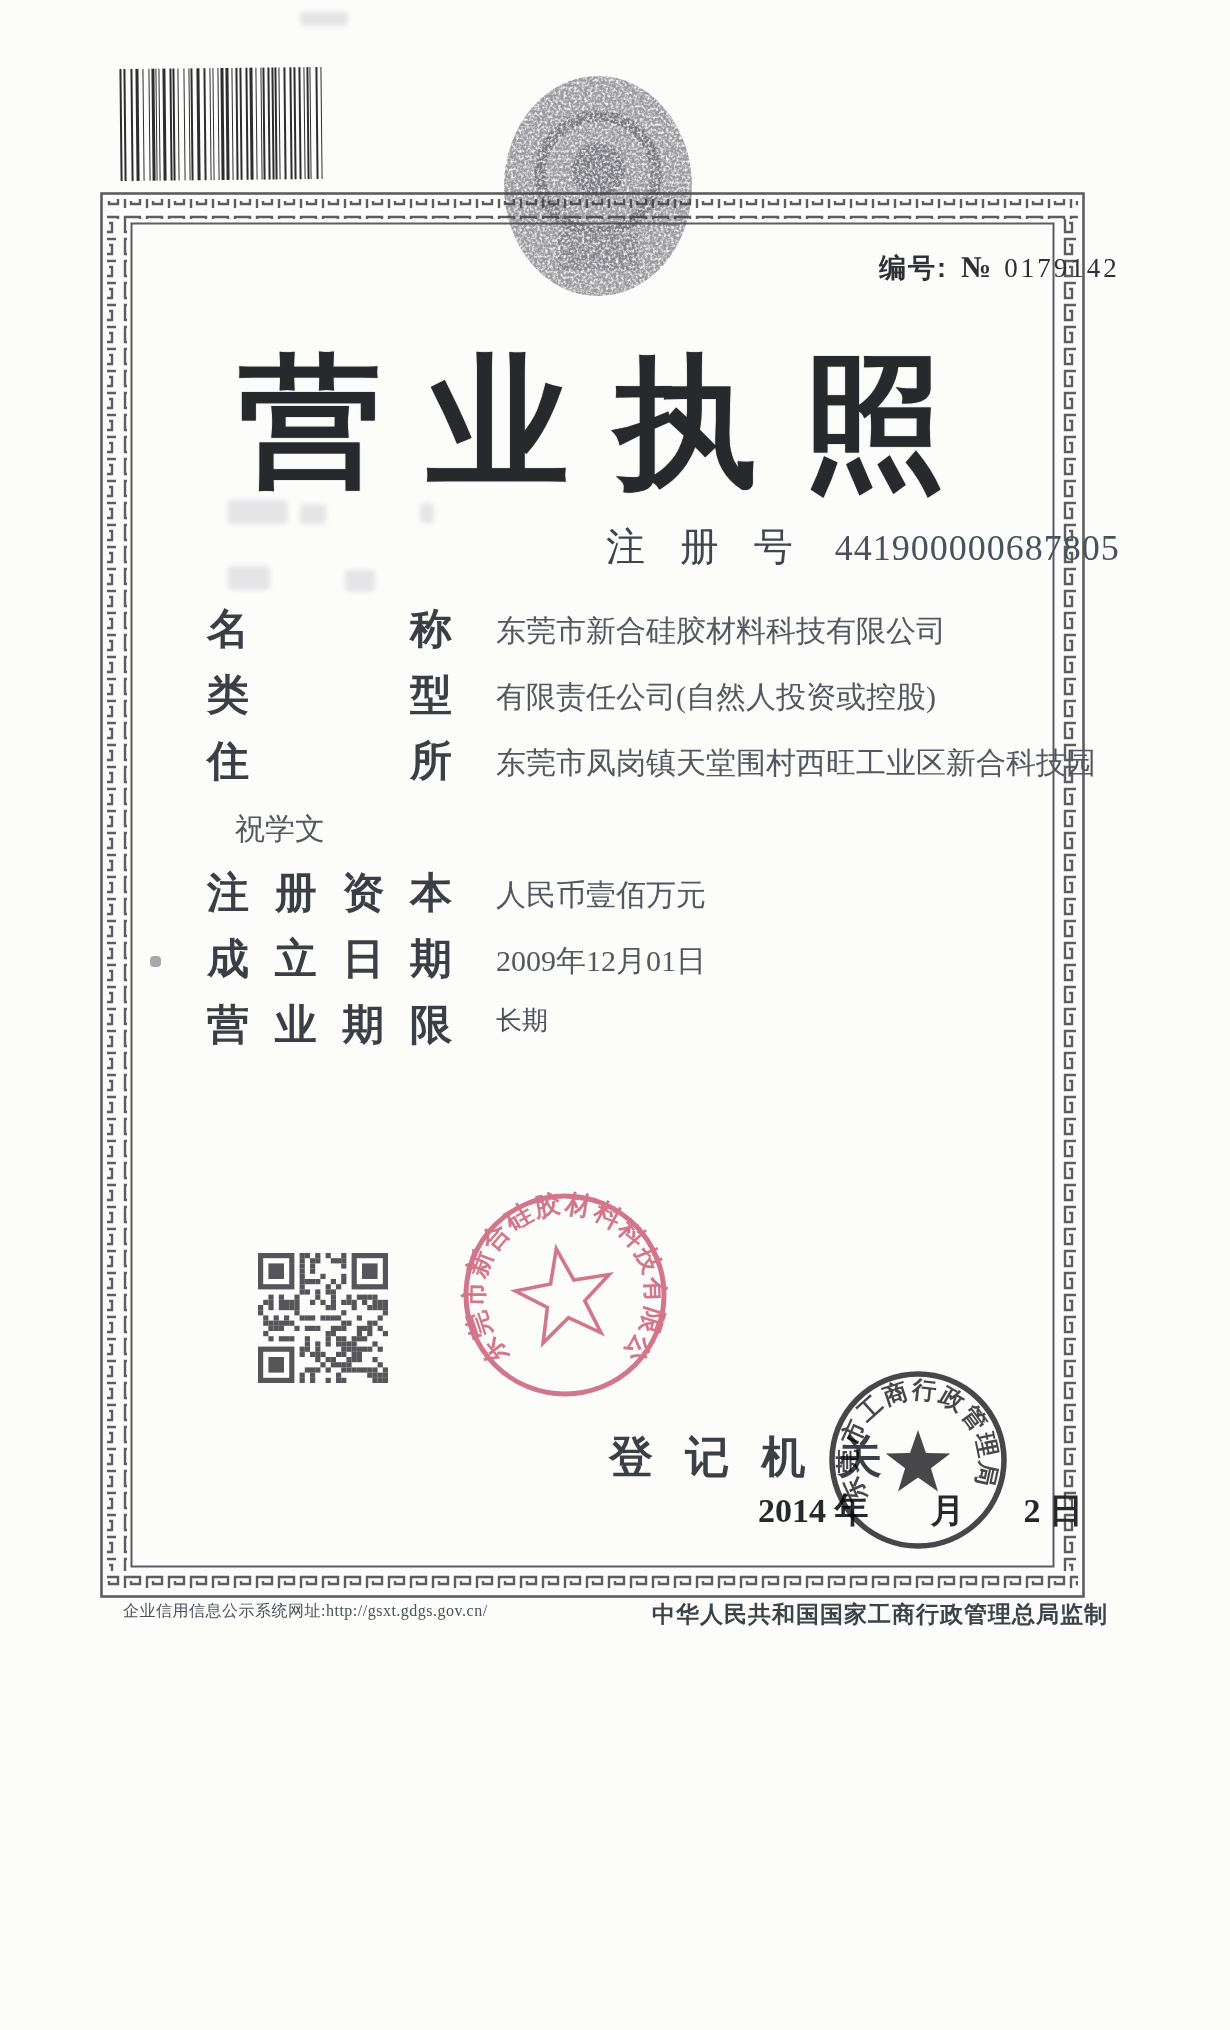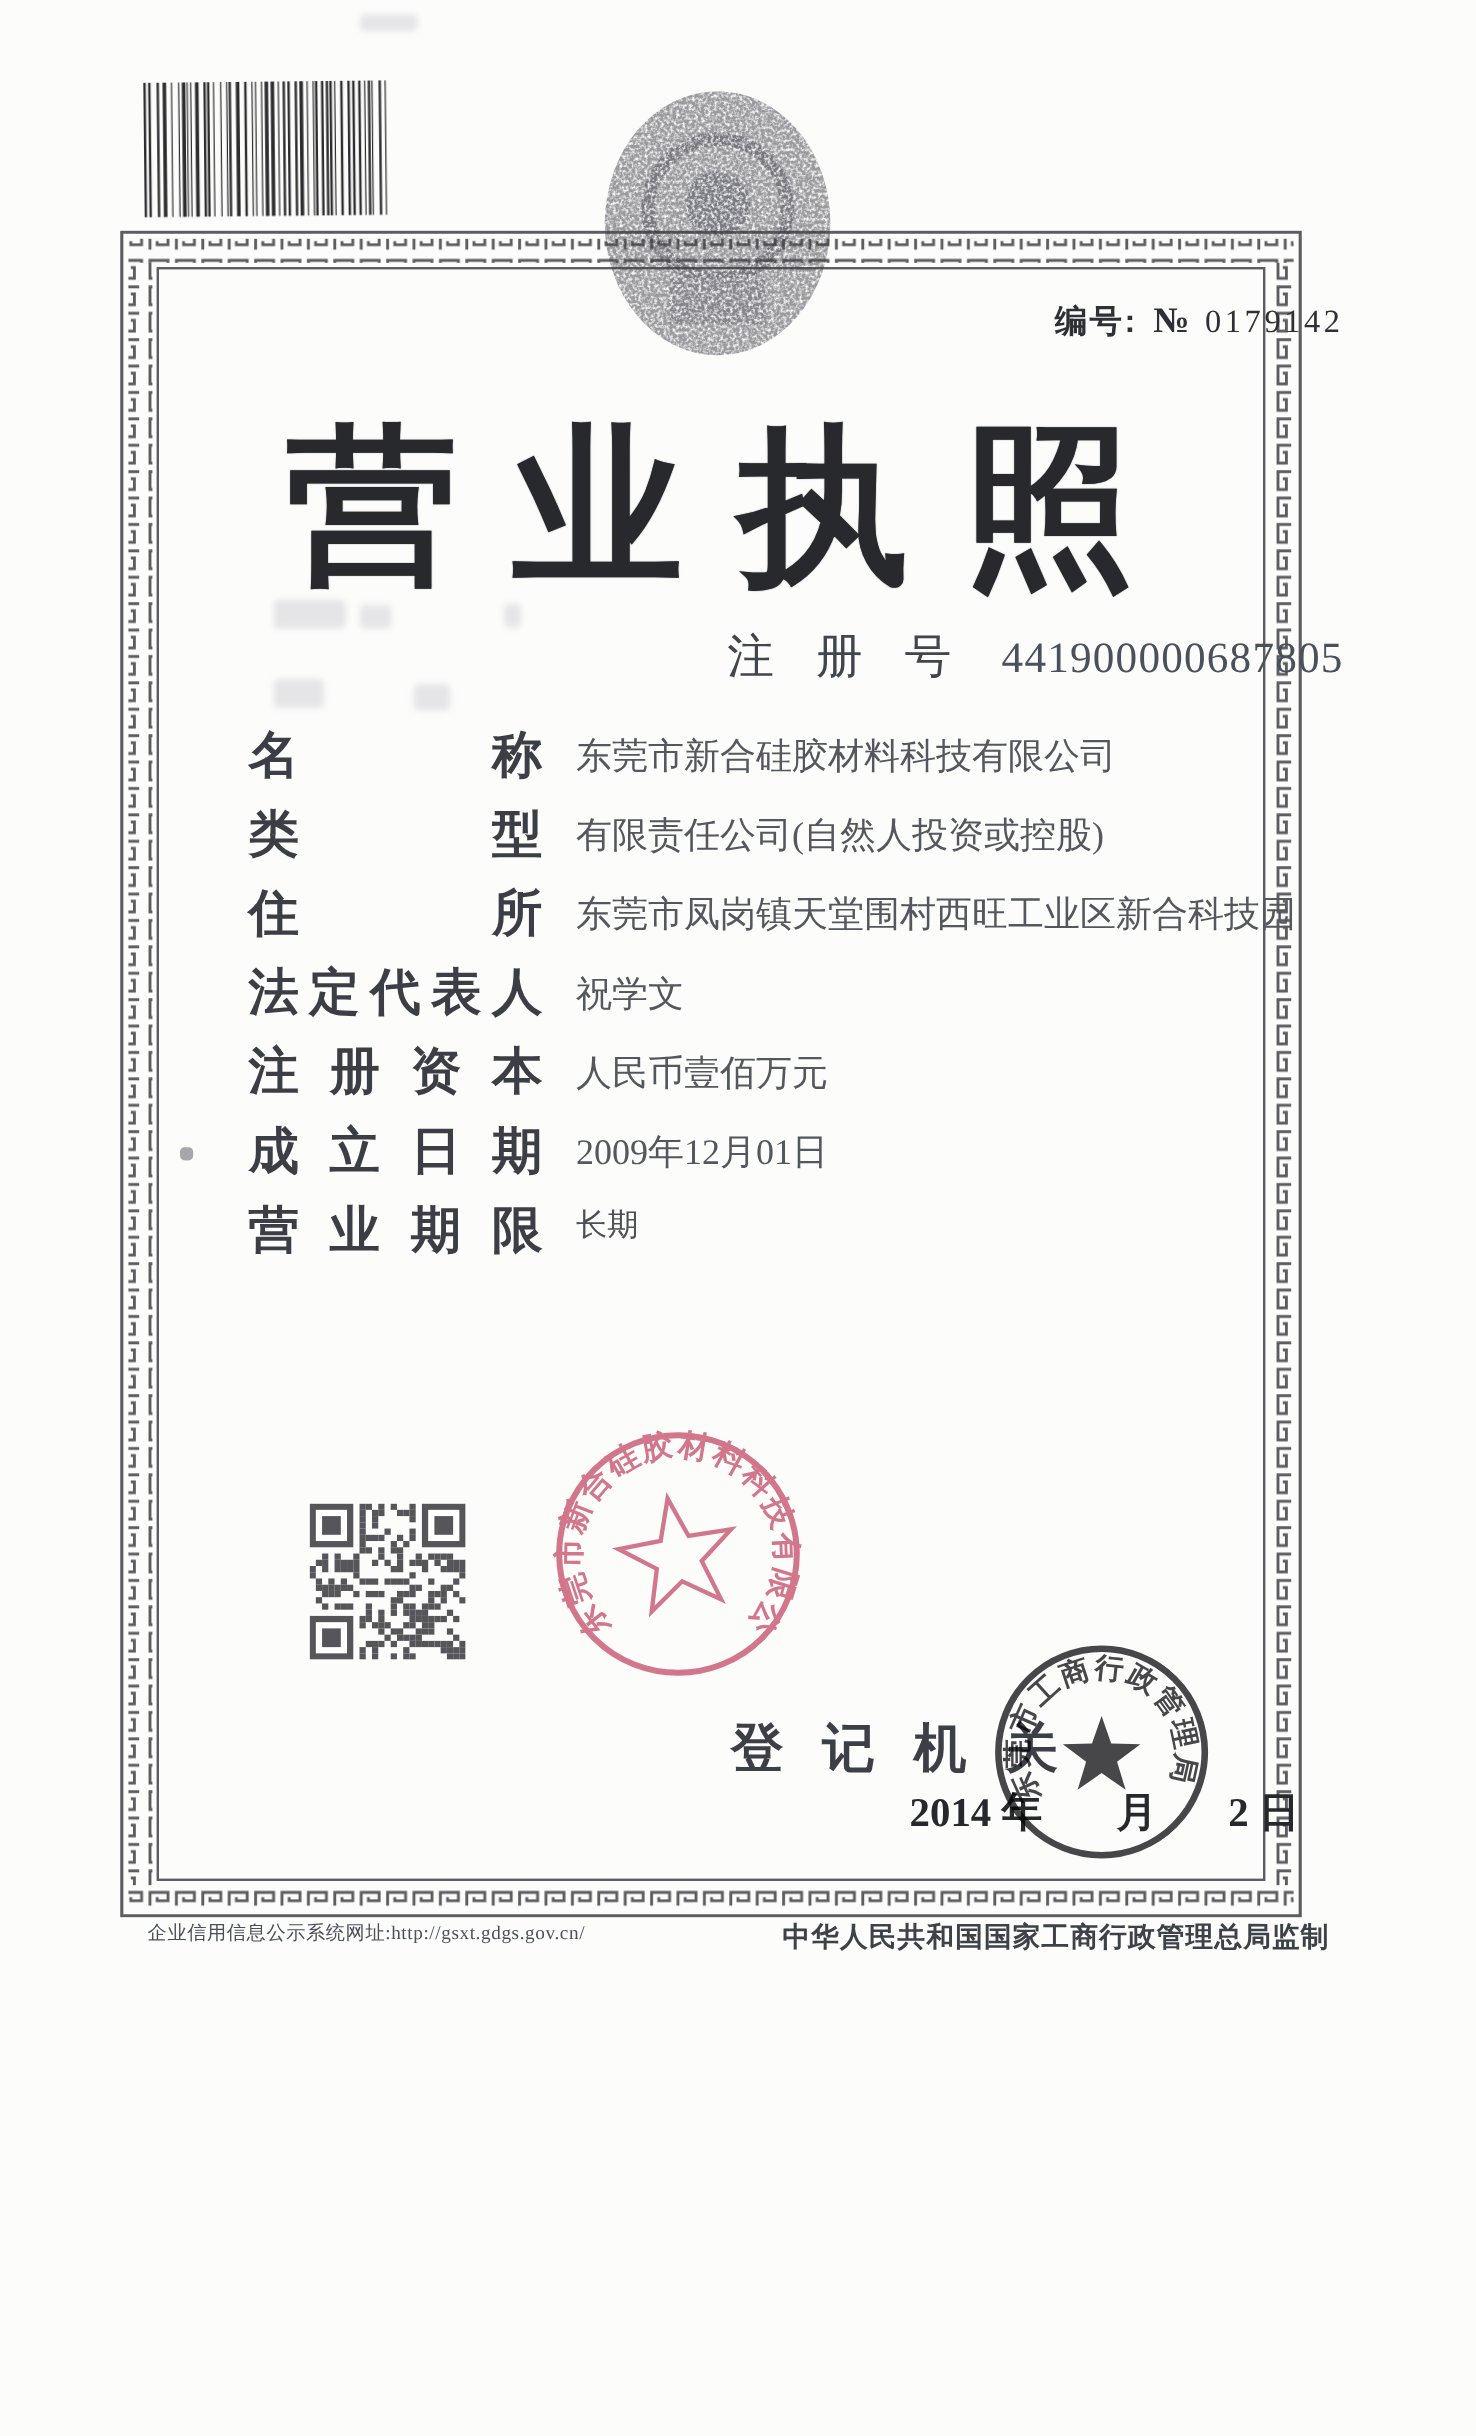--- a/index.html
+++ b/index.html
@@ -22,21 +22,21 @@
   
   .title{position:absolute;top:328px;left:592px;transform:translateX(-50%);
          font-size:142px;font-weight:900;letter-spacing:46px;padding-left:46px;
          white-space:nowrap;color:#2c2d31;text-shadow:0 0 1px #55565c;filter:contrast(1.05);}
   
   .regno{position:absolute;left:606px;top:520px;display:flex;align-items:baseline;gap:30px;}
   .regno .lbl{font-size:39px;color:#40454e;letter-spacing:12px;font-weight:500;}
   .regno .val{font-size:36px;color:#4a505c;font-family:"Liberation Serif",serif;letter-spacing:1px;}
   
   #fields{position:absolute;left:207px;top:600px;width:860px;}
-  .field-row{display:flex;align-items:flex-start;height:66px;}
+  .field-row{display:flex;align-items:flex-start;height:66px;gap:16px;}
   .field-row:last-child{height:auto;}
   .field-label{width:245px;flex:0 0 245px;font-size:42px;font-weight:700;color:#3b3e44;
                line-height:58px;text-align:justify;text-align-last:justify;text-justify:inter-character;}
   .field-value{margin-left:28px;padding-top:12px;font-size:30px;color:#54575d;
                font-family:"Liberation Serif",serif;line-height:38px;white-space:nowrap;}
   .field-row:last-child .field-value{white-space:normal;width:572px;font-size:26px;
                line-height:34px;padding-top:8px;color:#4c4f55;}
   
   #qr{position:absolute;left:258px;top:1253px;opacity:.85;filter:blur(.25px);}
   
@@ -168,21 +168,20 @@
       <div class="field-label">类型</div>
       <div class="field-value">有限责任公司(自然人投资或控股)</div>
     </div>
 
     <div class="field-row">
       <div class="field-label">住所</div>
       <div class="field-value">东莞市凤岗镇天堂围村西旺工业区新合科技园</div>
     </div>
 
     <div class="field-row">
-      <div class="field-label">法定代表人</div>
       <div class="field-value">祝学文</div>
     </div>
 
     <div class="field-row">
       <div class="field-label">注册资本</div>
       <div class="field-value">人民币壹佰万元</div>
     </div>
 
     <div class="field-row">
       <div class="field-label">成立日期</div>

